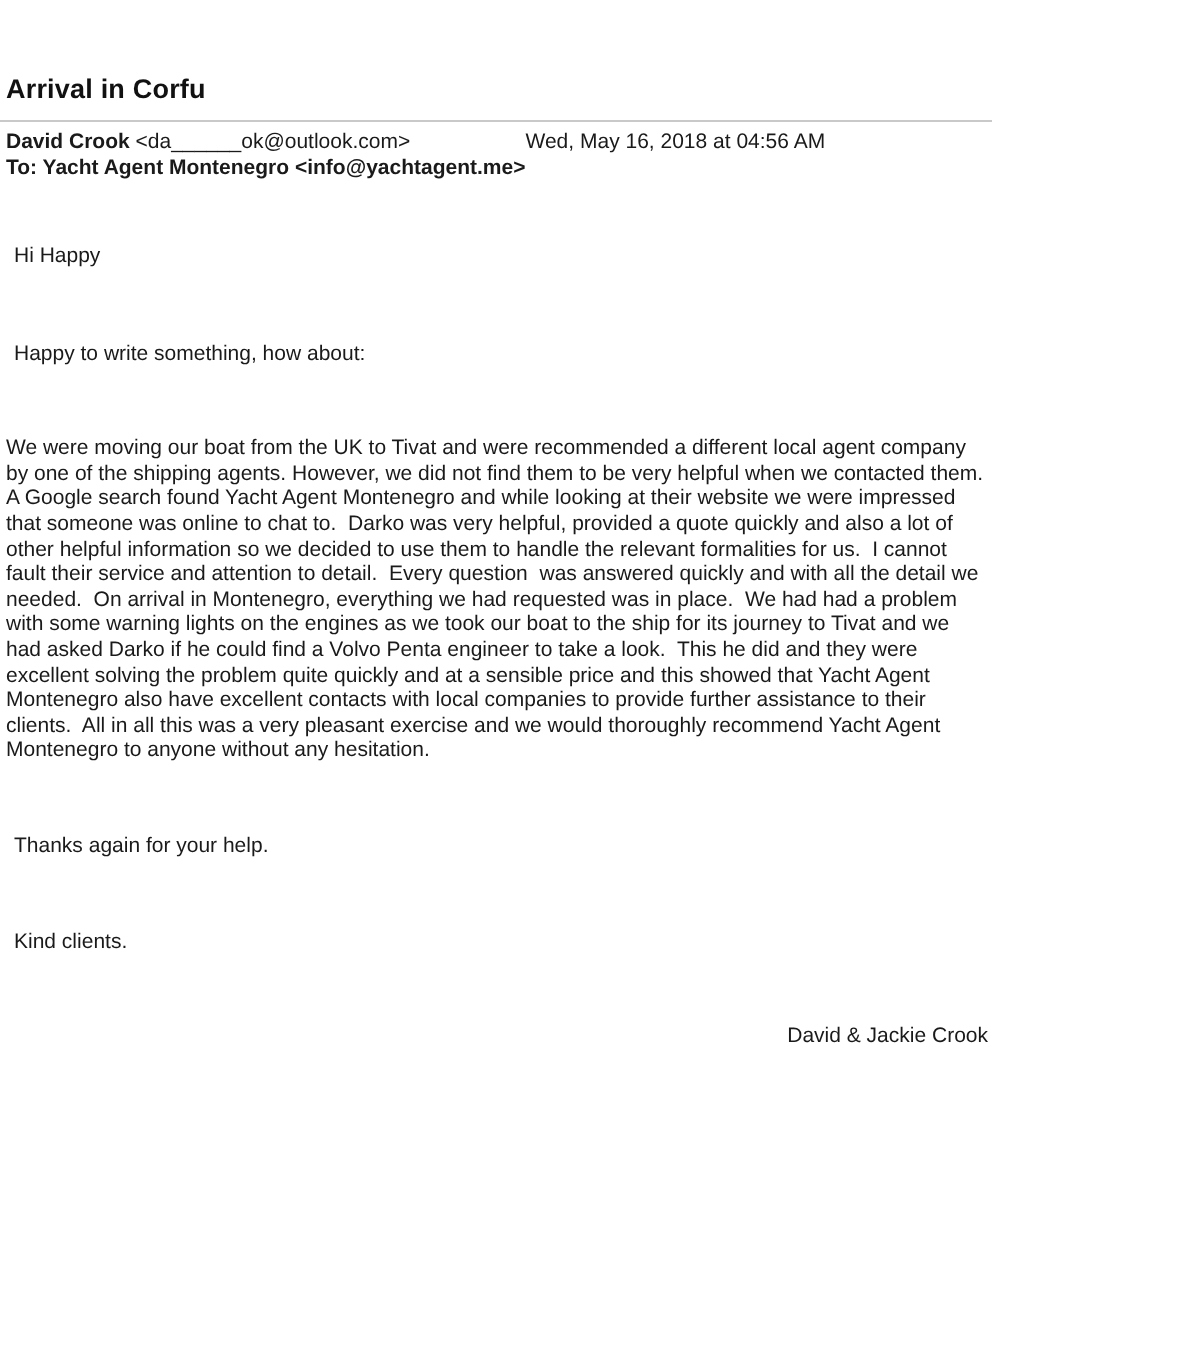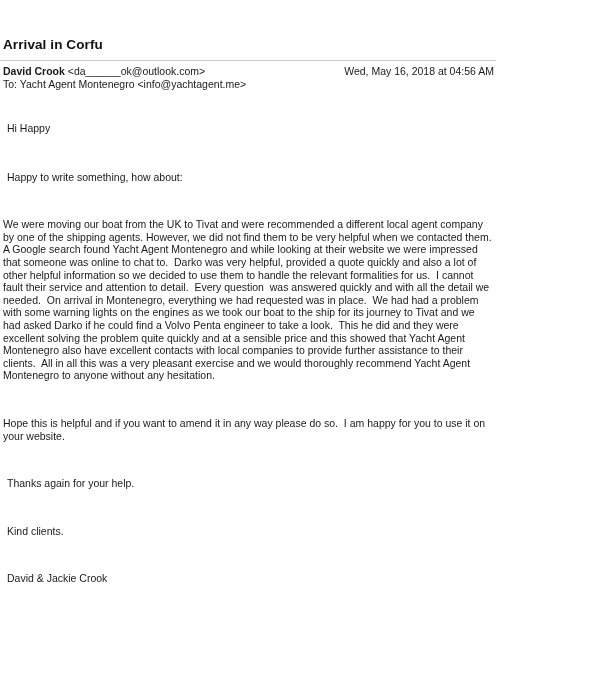--- a/index.html
+++ b/index.html
@@ -27,36 +27,35 @@
     letter-spacing: 0.1px;
   }
   .divider {
     height: 1px;
     background: #c9c9c9;
     width: 100%;
     margin: 0 0 4px 0;
   }
   .header-row {
     display: flex;
-    justify-content: space-between;
     align-items: flex-start;
     padding: 0 2px 0 3px;
   }
   .from-to {
     font-size: 10.5px;
     line-height: 13px;
   }
   .from-name {
     font-weight: bold;
   }
   .from-address {
     font-weight: normal;
   }
   .to-line {
-    font-weight: normal;
+    font-weight: bold;
   }
   .date {
     font-size: 10.5px;
     line-height: 13px;
     white-space: nowrap;
     text-align: right;
   }
   .body {
     margin-top: 31px;
     padding: 0 2px 0 3px;
@@ -67,20 +66,21 @@
     margin: 0 0 35px 0;
     white-space: pre-wrap;
   }
   .body p.greeting { padding-left: 4px; }
   .body p.intro { padding-left: 4px; margin-top: 36px; }
   .body p.thanks { padding-left: 4px; }
   .body p.sign-off { padding-left: 4px; }
   .body p.sig-names {
     margin-bottom: 13px;
     padding-left: 4px;
+    text-align: right;
   }
   .body p.sig-vessel {
     margin-bottom: 0;
     padding-left: 4px;
   }
 </style>
 </head>
 <body>
 
 <div class="page">
@@ -97,21 +97,20 @@
     <div class="date">Wed, May 16, 2018 at 04:56 AM</div>
   </div>
 
   <div class="body">
     <p class="greeting">Hi Happy</p>
 
     <p class="intro">Happy to write something, how about:</p>
 
     <p class="main-paragraph">We were moving our boat from the UK to Tivat and were recommended a different local agent company by one of the shipping agents. However, we did not find them to be very helpful when we contacted them. A Google search found Yacht Agent Montenegro and while looking at their website we were impressed that someone was online to chat to.  Darko was very helpful, provided a quote quickly and also a lot of other helpful information so we decided to use them to handle the relevant formalities for us.  I cannot fault their service and attention to detail.  Every question  was answered quickly and with all the detail we needed.  On arrival in Montenegro, everything we had requested was in place.  We had had a problem with some warning lights on the engines as we took our boat to the ship for its journey to Tivat and we had asked Darko if he could find a Volvo Penta engineer to take a look.  This he did and they were excellent solving the problem quite quickly and at a sensible price and this showed that Yacht Agent Montenegro also have excellent contacts with local companies to provide further assistance to their clients.  All in all this was a very pleasant exercise and we would thoroughly recommend Yacht Agent Montenegro to anyone without any hesitation.</p>
 
-    <p class="permission">Hope this is helpful and if you want to amend it in any way please do so.  I am happy for you to use it on your website.</p>
 
     <p class="thanks">Thanks again for your help.</p>
 
     <p class="sign-off">Kind clients.</p>
 
     <p class="sig-names">David &amp; Jackie Crook</p>
 
   </div>
 
 </div>

